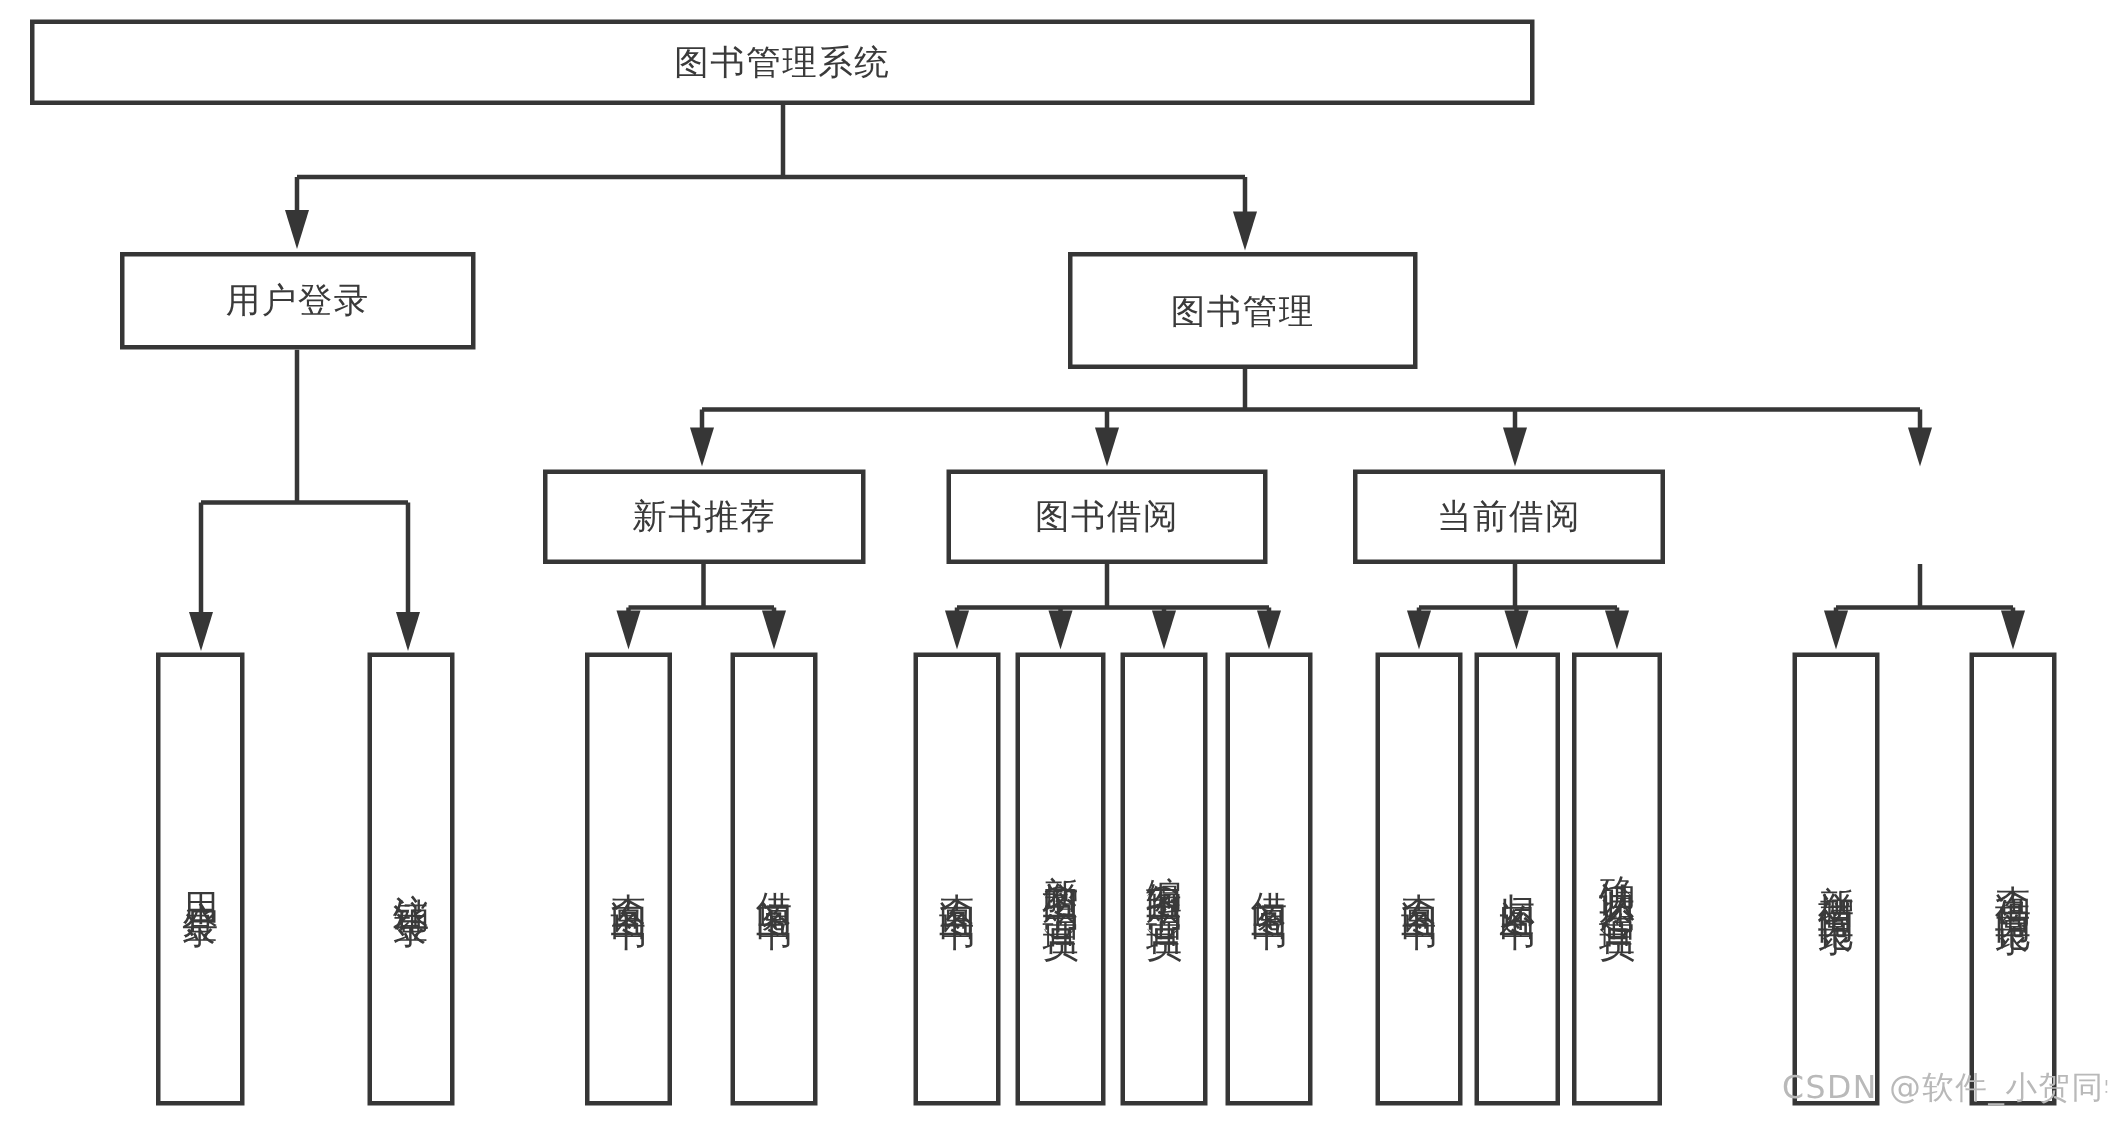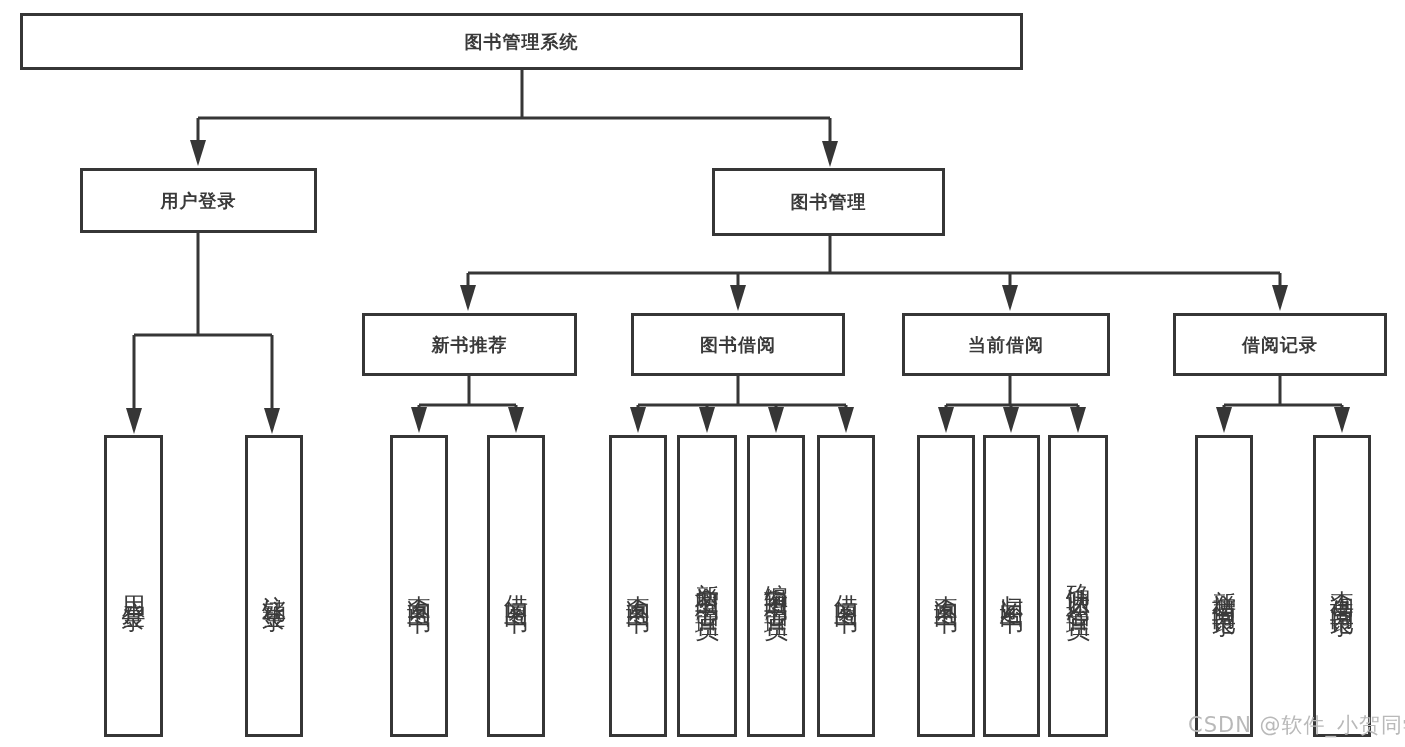--- a/index.html
+++ b/index.html
@@ -27,24 +27,23 @@
     position: absolute;
     box-sizing: border-box;
     border: 3px solid #363636;
     background: #ffffff;
     display: flex;
     align-items: center;
     justify-content: center;
     text-align: center;
   }
   .h-label {
-    font-size: 18px;
+    font-size: 23px;
     letter-spacing: 1px;
     white-space: nowrap;
-    font-weight: bold;
   }
   .v-label {
     writing-mode: vertical-rl;
     text-orientation: mixed;
     font-size: 24px;
     line-height: 1;
     letter-spacing: 5px;
     white-space: nowrap;
   }
   .watermark {
@@ -103,35 +102,32 @@
     </g>
   </svg>
 
   <div class="box" style="left:20px; top:13px; width:1003px; height:57px;">
     <span class="h-label">图书管理系统</span>
   </div>
 
   <div class="box" style="left:80px; top:168px; width:237px; height:65px;">
     <span class="h-label">用户登录</span>
   </div>
-  <div class="box" style="left:712px; top:168px; width:233px; height:68px;">
+  <div class="box" style="left:712px; top:168px; width:233px; height:78px;">
     <span class="h-label">图书管理</span>
   </div>
 
   <div class="box" style="left:362px; top:313px; width:215px; height:63px;">
     <span class="h-label">新书推荐</span>
   </div>
   <div class="box" style="left:631px; top:313px; width:214px; height:63px;">
     <span class="h-label">图书借阅</span>
   </div>
   <div class="box" style="left:902px; top:313px; width:208px; height:63px;">
     <span class="h-label">当前借阅</span>
-  </div>
-  <div class="box" style="left:1173px; top:313px; width:214px; height:63px;">
-    <span class="h-label">借阅记录</span>
   </div>
 
   <div class="box" style="left:104px; top:435px; width:59px; height:302px;">
     <span class="v-label">用户登录</span>
   </div>
   <div class="box" style="left:245px; top:435px; width:58px; height:302px;">
     <span class="v-label">注销登录</span>
   </div>
 
   <div class="box" style="left:390px; top:435px; width:58px; height:302px;">

